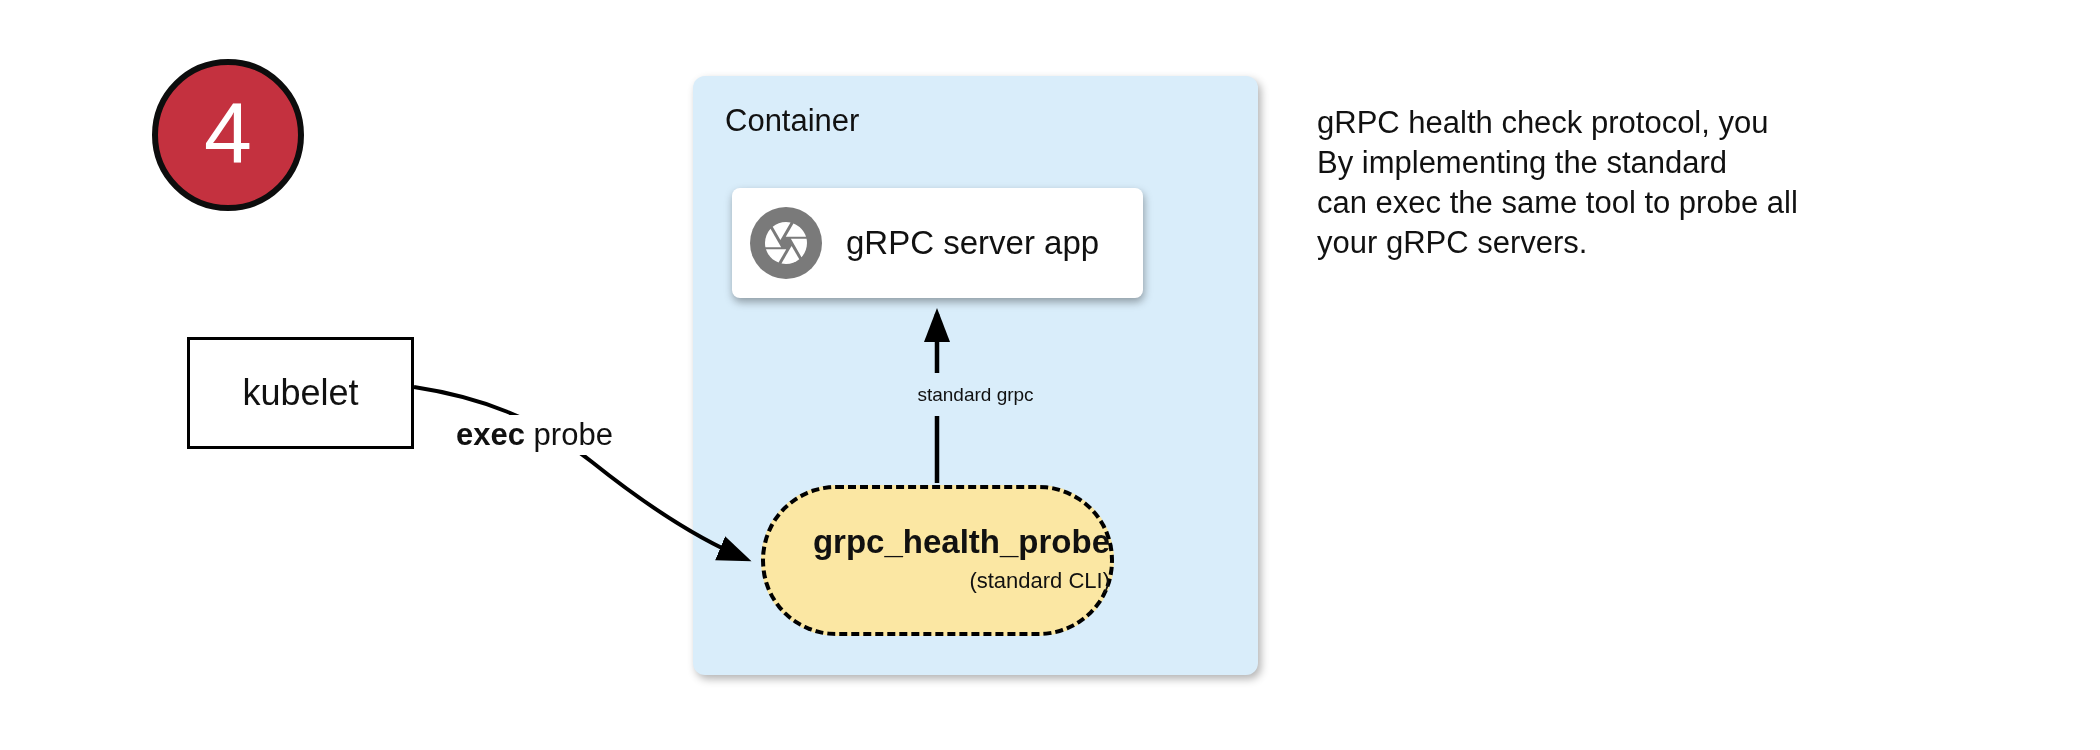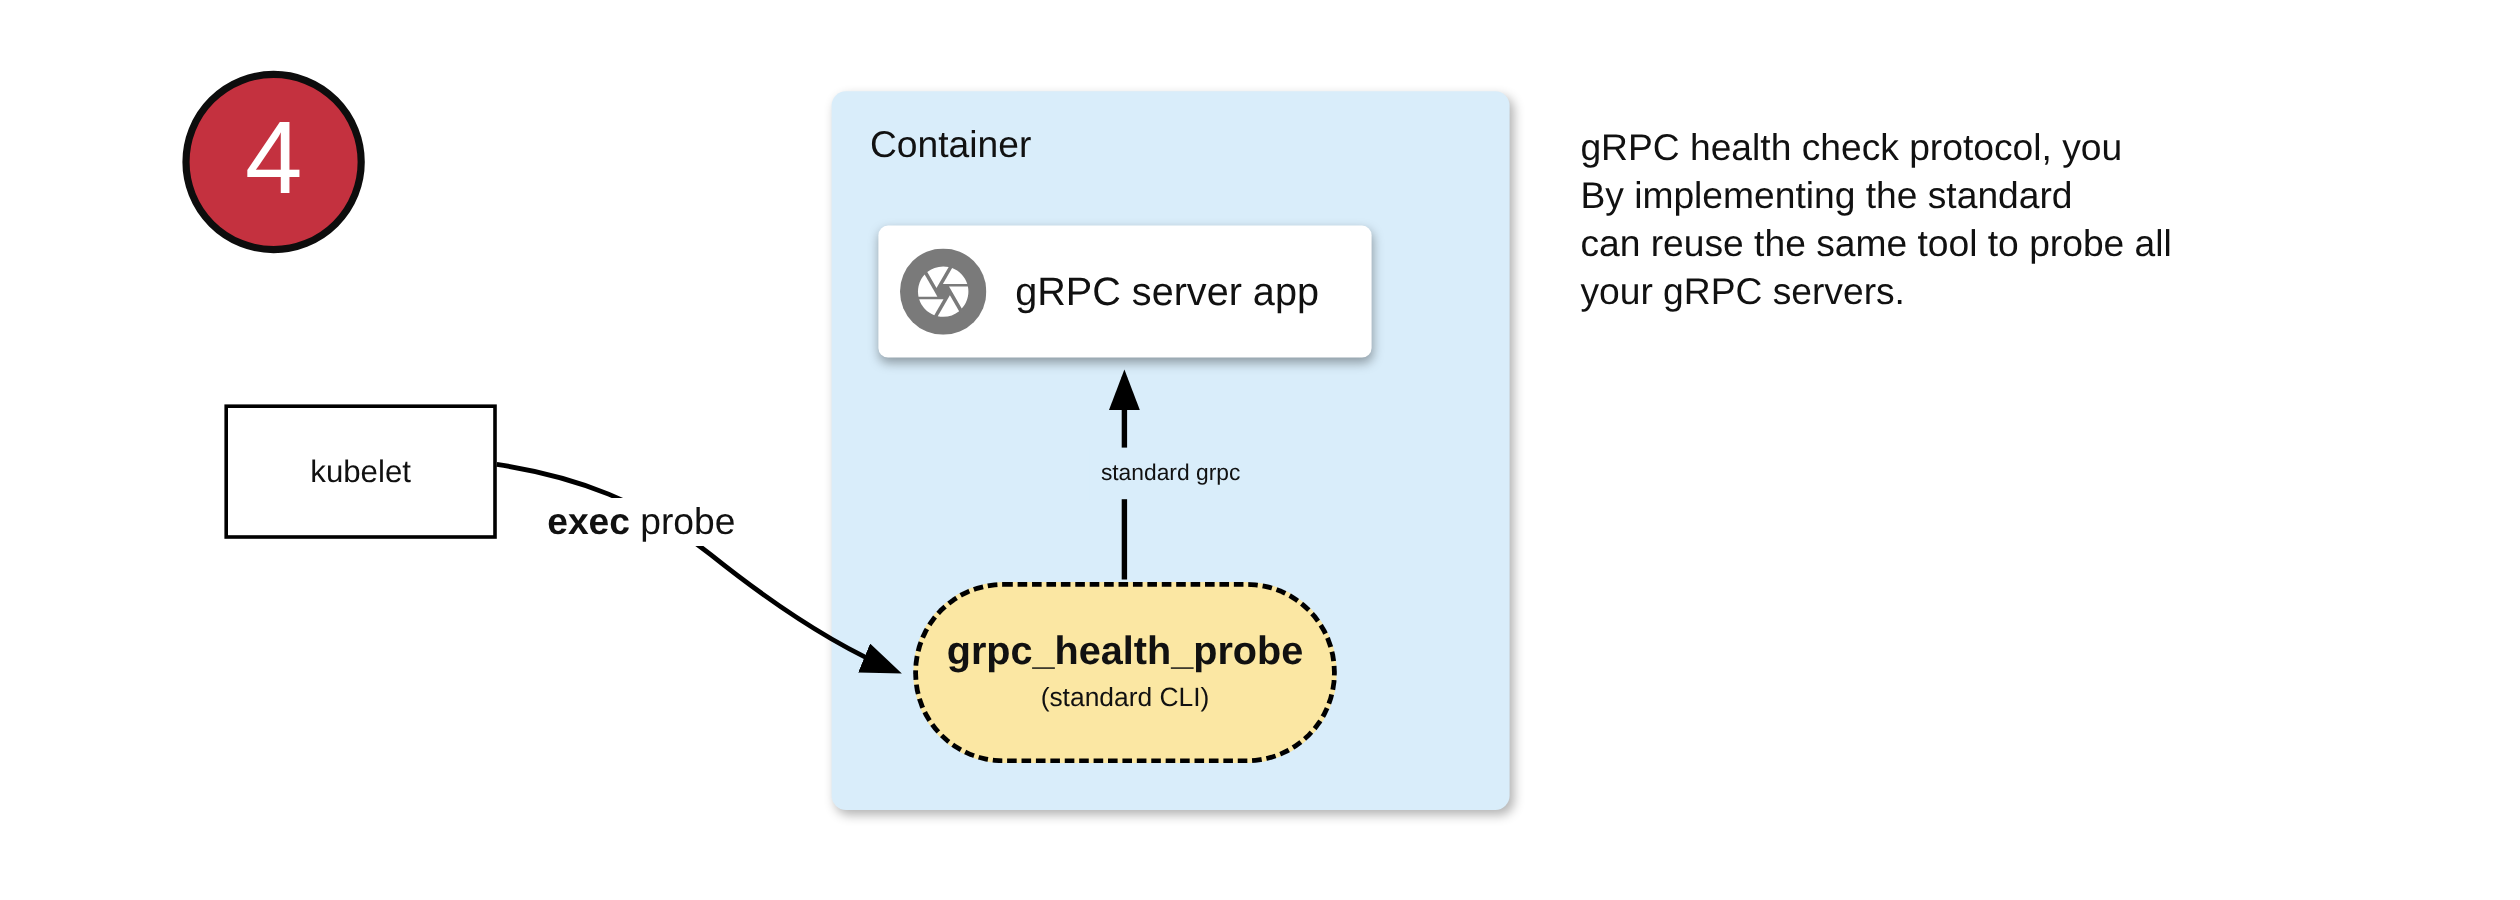--- a/index.html
+++ b/index.html
@@ -41,21 +41,21 @@
   }
 
   
   .kubelet-box {
     position: absolute;
     left: 187px; top: 337px;
     width: 227px; height: 112px;
     background: #ffffff;
     border: 3px solid #000;
     display: flex; align-items: center; justify-content: center;
-    font-size: 26px;
+    font-size: 36px;
     z-index: 4;
   }
 
   
   .arrows {
     position: absolute;
     left: 0; top: 0;
     width: 2100px; height: 750px;
     z-index: 5;
     pointer-events: none;
@@ -123,21 +123,21 @@
 
   
   .probe-box {
     position: absolute;
     left: 68px; top: 409px;
     width: 353px; height: 151px;
     background: var(--probe-yellow, #FBE7A3);
     border: 4px dashed #000;
     border-radius: 75px;
     display: flex; flex-direction: column;
-    align-items: center; justify-content: center;
+    align-items: flex-end; justify-content: center;
     z-index: 6;
   }
   .probe-box .title { font-size: 33px; font-weight: bold; line-height: 40px; }
   .probe-box .subtitle { font-size: 22px; line-height: 38px; }
 
   
   .annotation {
     position: absolute;
     left: 1317px; top: 103px;
     font-size: 31px;
@@ -199,17 +199,17 @@
 
     <div class="probe-box">
       <div class="title">grpc_health_probe</div>
       <div class="subtitle">(standard CLI)</div>
     </div>
   </div>
 
   <div class="annotation">
     <div>gRPC health check protocol, you</div>
     <div>By implementing the standard</div>
-    <div>can reuse the same tool to probe all</div>
+    <div>can exec the same tool to probe all</div>
     <div>your gRPC servers.</div>
   </div>
 
 </div>
 
 </body></html>

